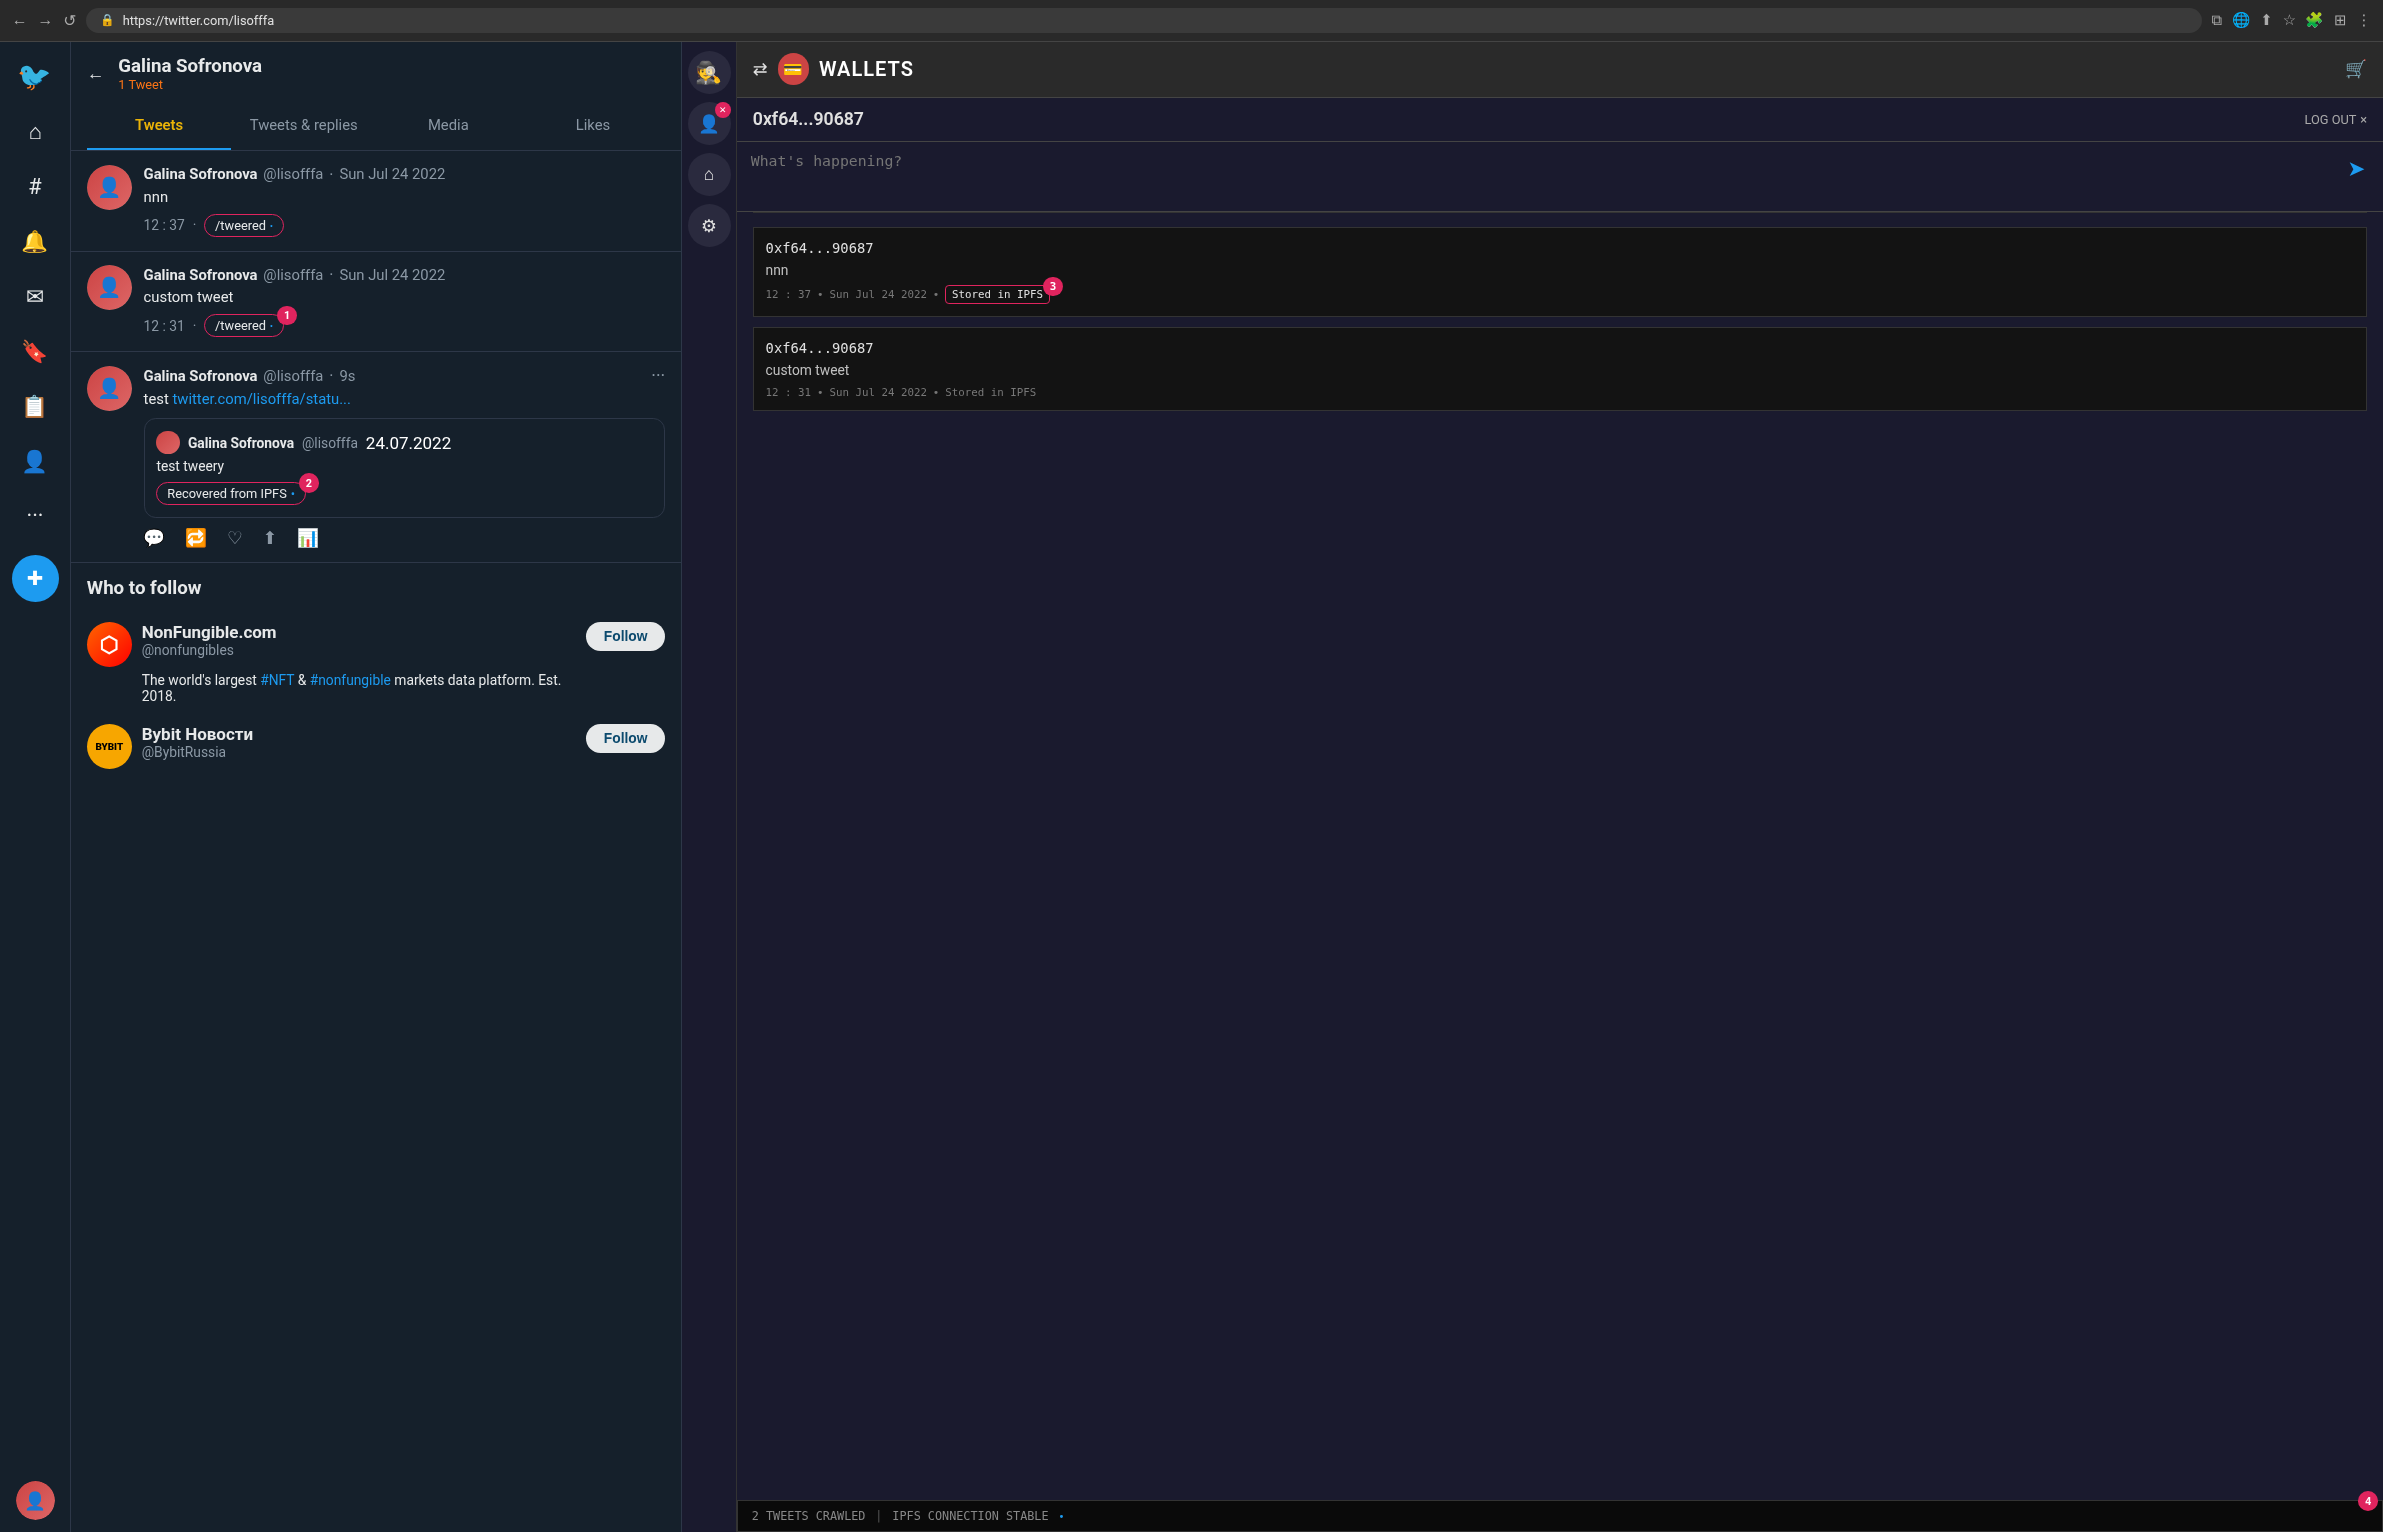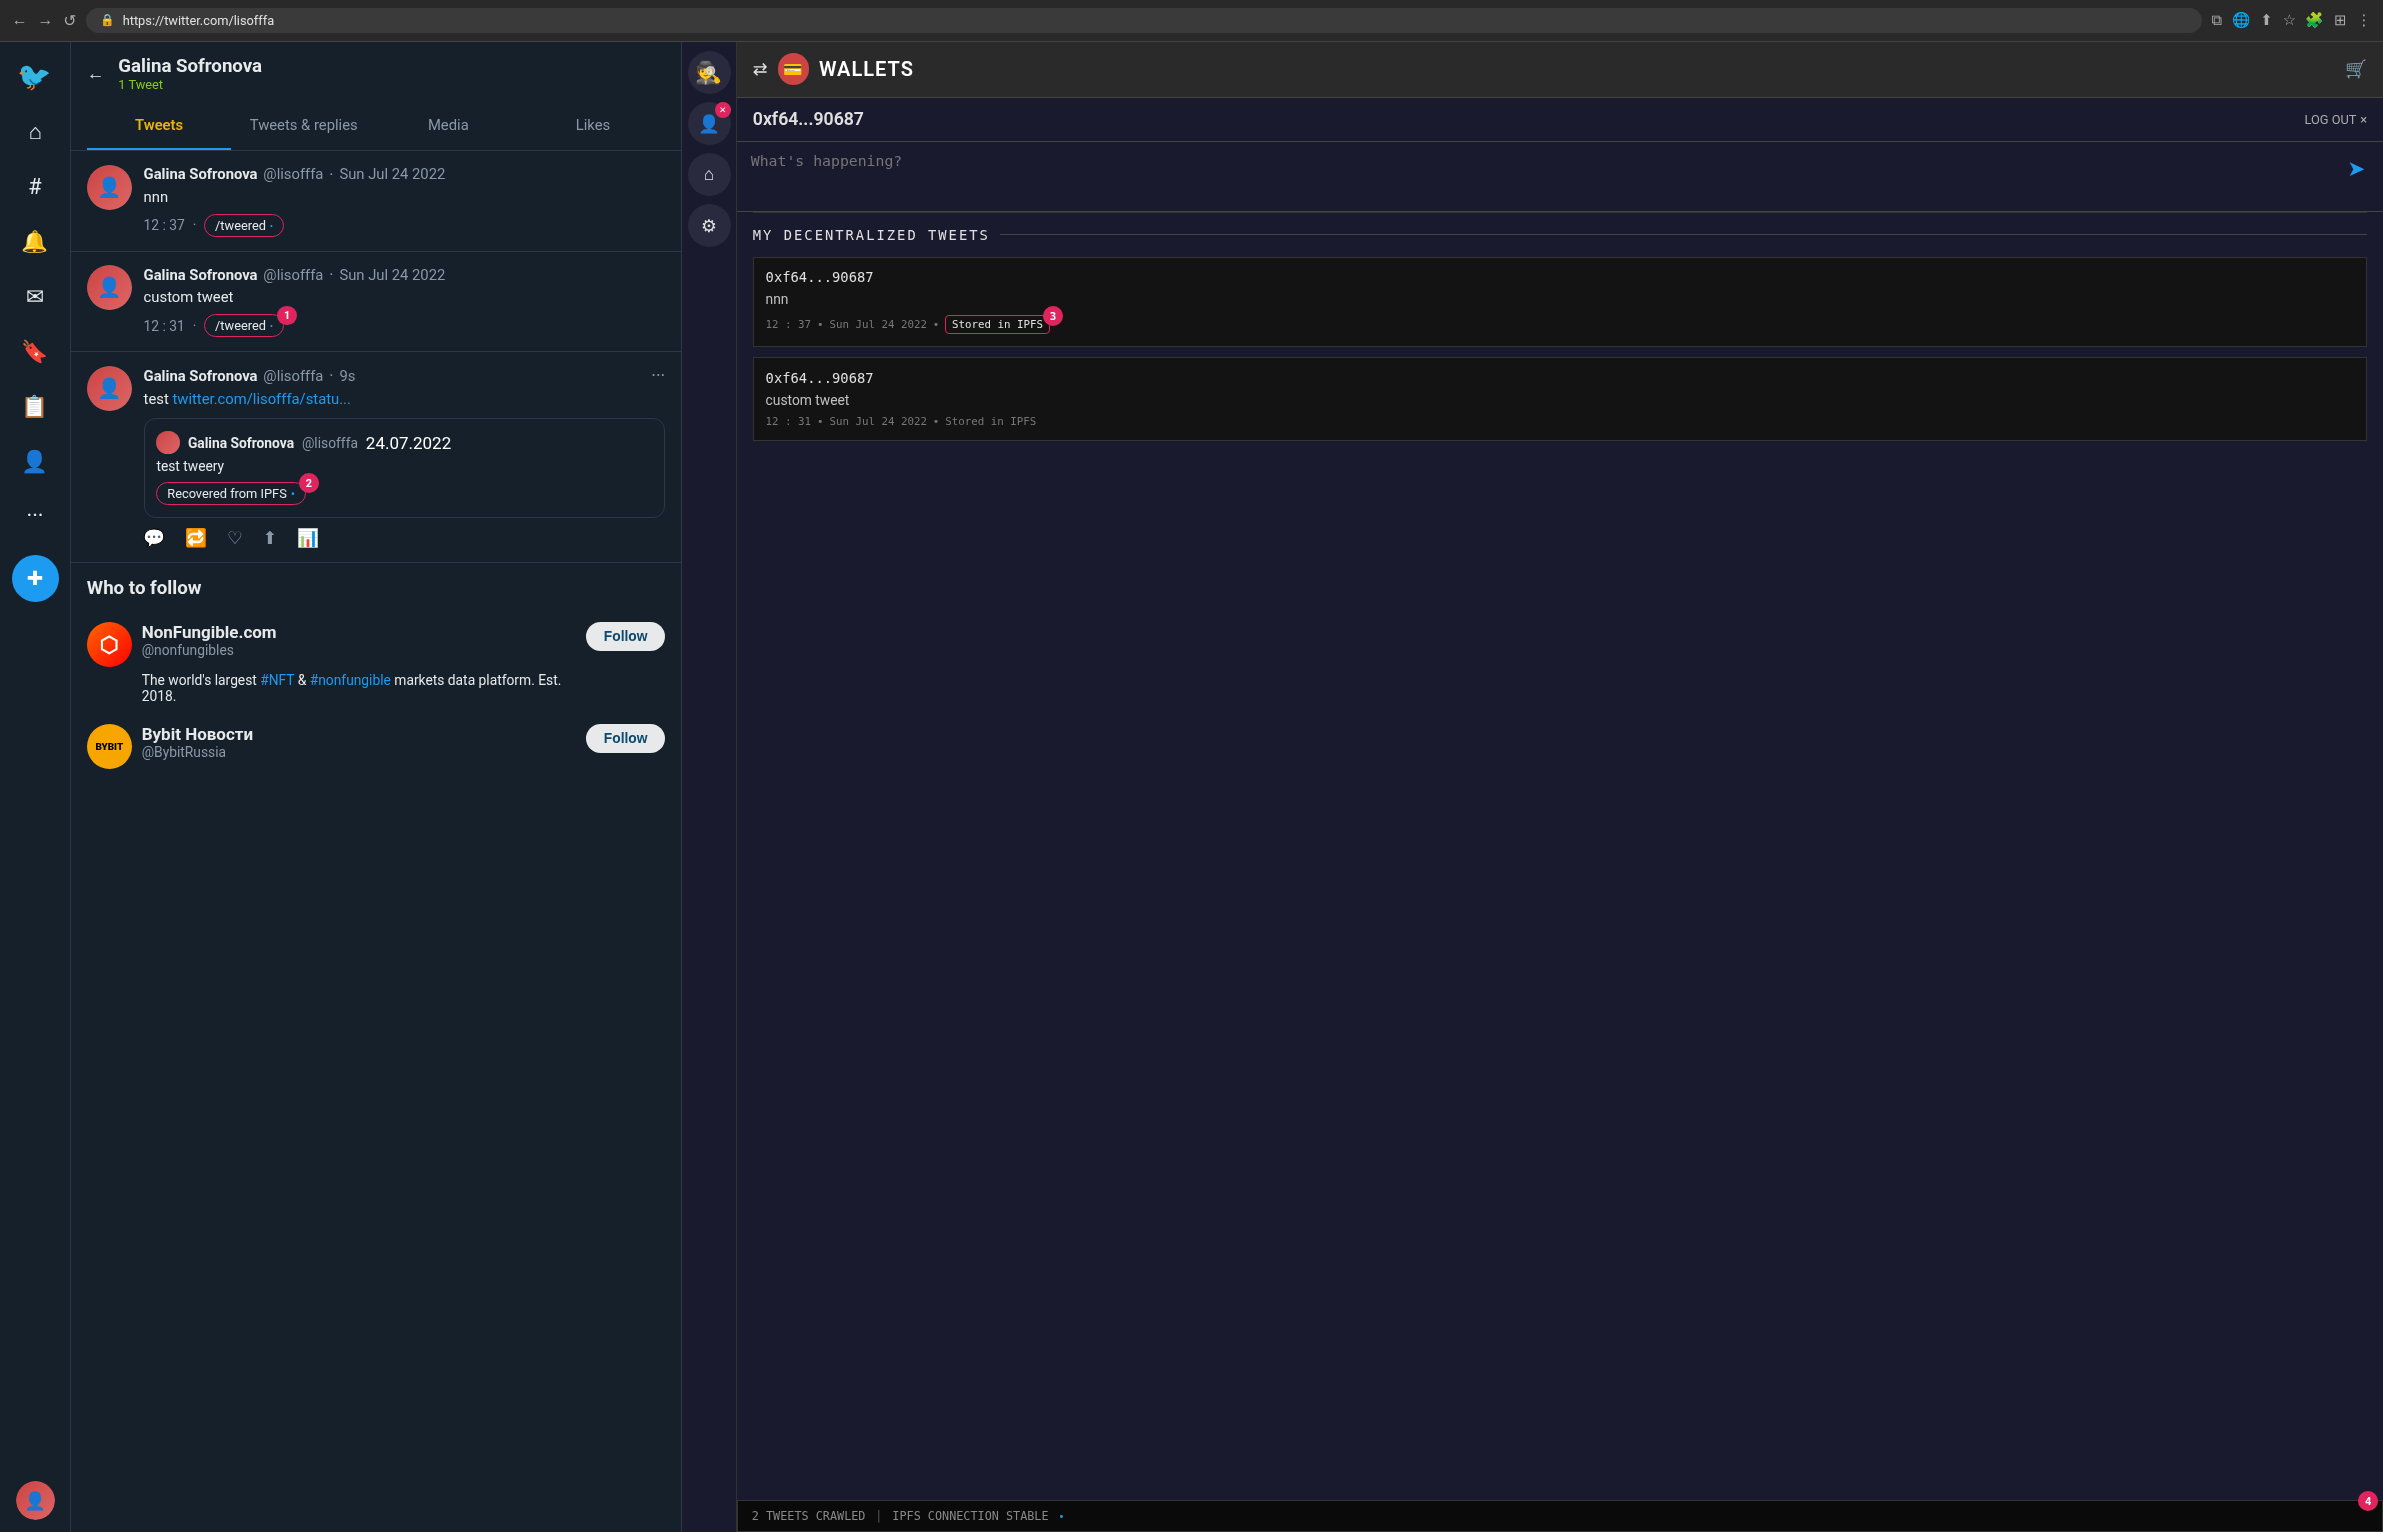--- a/index.html
+++ b/index.html
@@ -116,21 +116,21 @@
       background: none;
       border: none;
     }
     .profile-name-info .name {
       font-size: 18.7px;
       font-weight: 700;
       color: #e7e9ea;
     }
     .profile-name-info .tweet-count {
       font-size: 12.8px;
-      color: #84cc16;
+      color: #f97316;
     }
 
     
     .profile-tabs {
       display: flex;
       margin-top: 7.9px;
     }
     .tab {
       flex: 1;
       padding: 13.8px 0;
@@ -740,21 +740,20 @@
       </div>
 
       <div class="whats-happening">
         <textarea placeholder="What's happening?" style=""></textarea>
         <button class="tweet-send-btn">➤</button>
       </div>
 
       <div style="height:1px;background:#333;margin:0 15.8px;"></div>
 
       <div class="decentralized-section">
-        <div class="decentralized-title">MY DECENTRALIZED TWEETS</div>
 
         <div class="decentralized-tweet-card">
           <div class="dt-address">0xf64...90687</div>
           <div class="dt-text">nnn</div>
           <div class="dt-meta">
             <span>12 : 37</span>
             <span>•</span>
             <span>Sun Jul 24 2022</span>
             <span>•</span>
             <span class="dt-stored" style="position:relative;">

